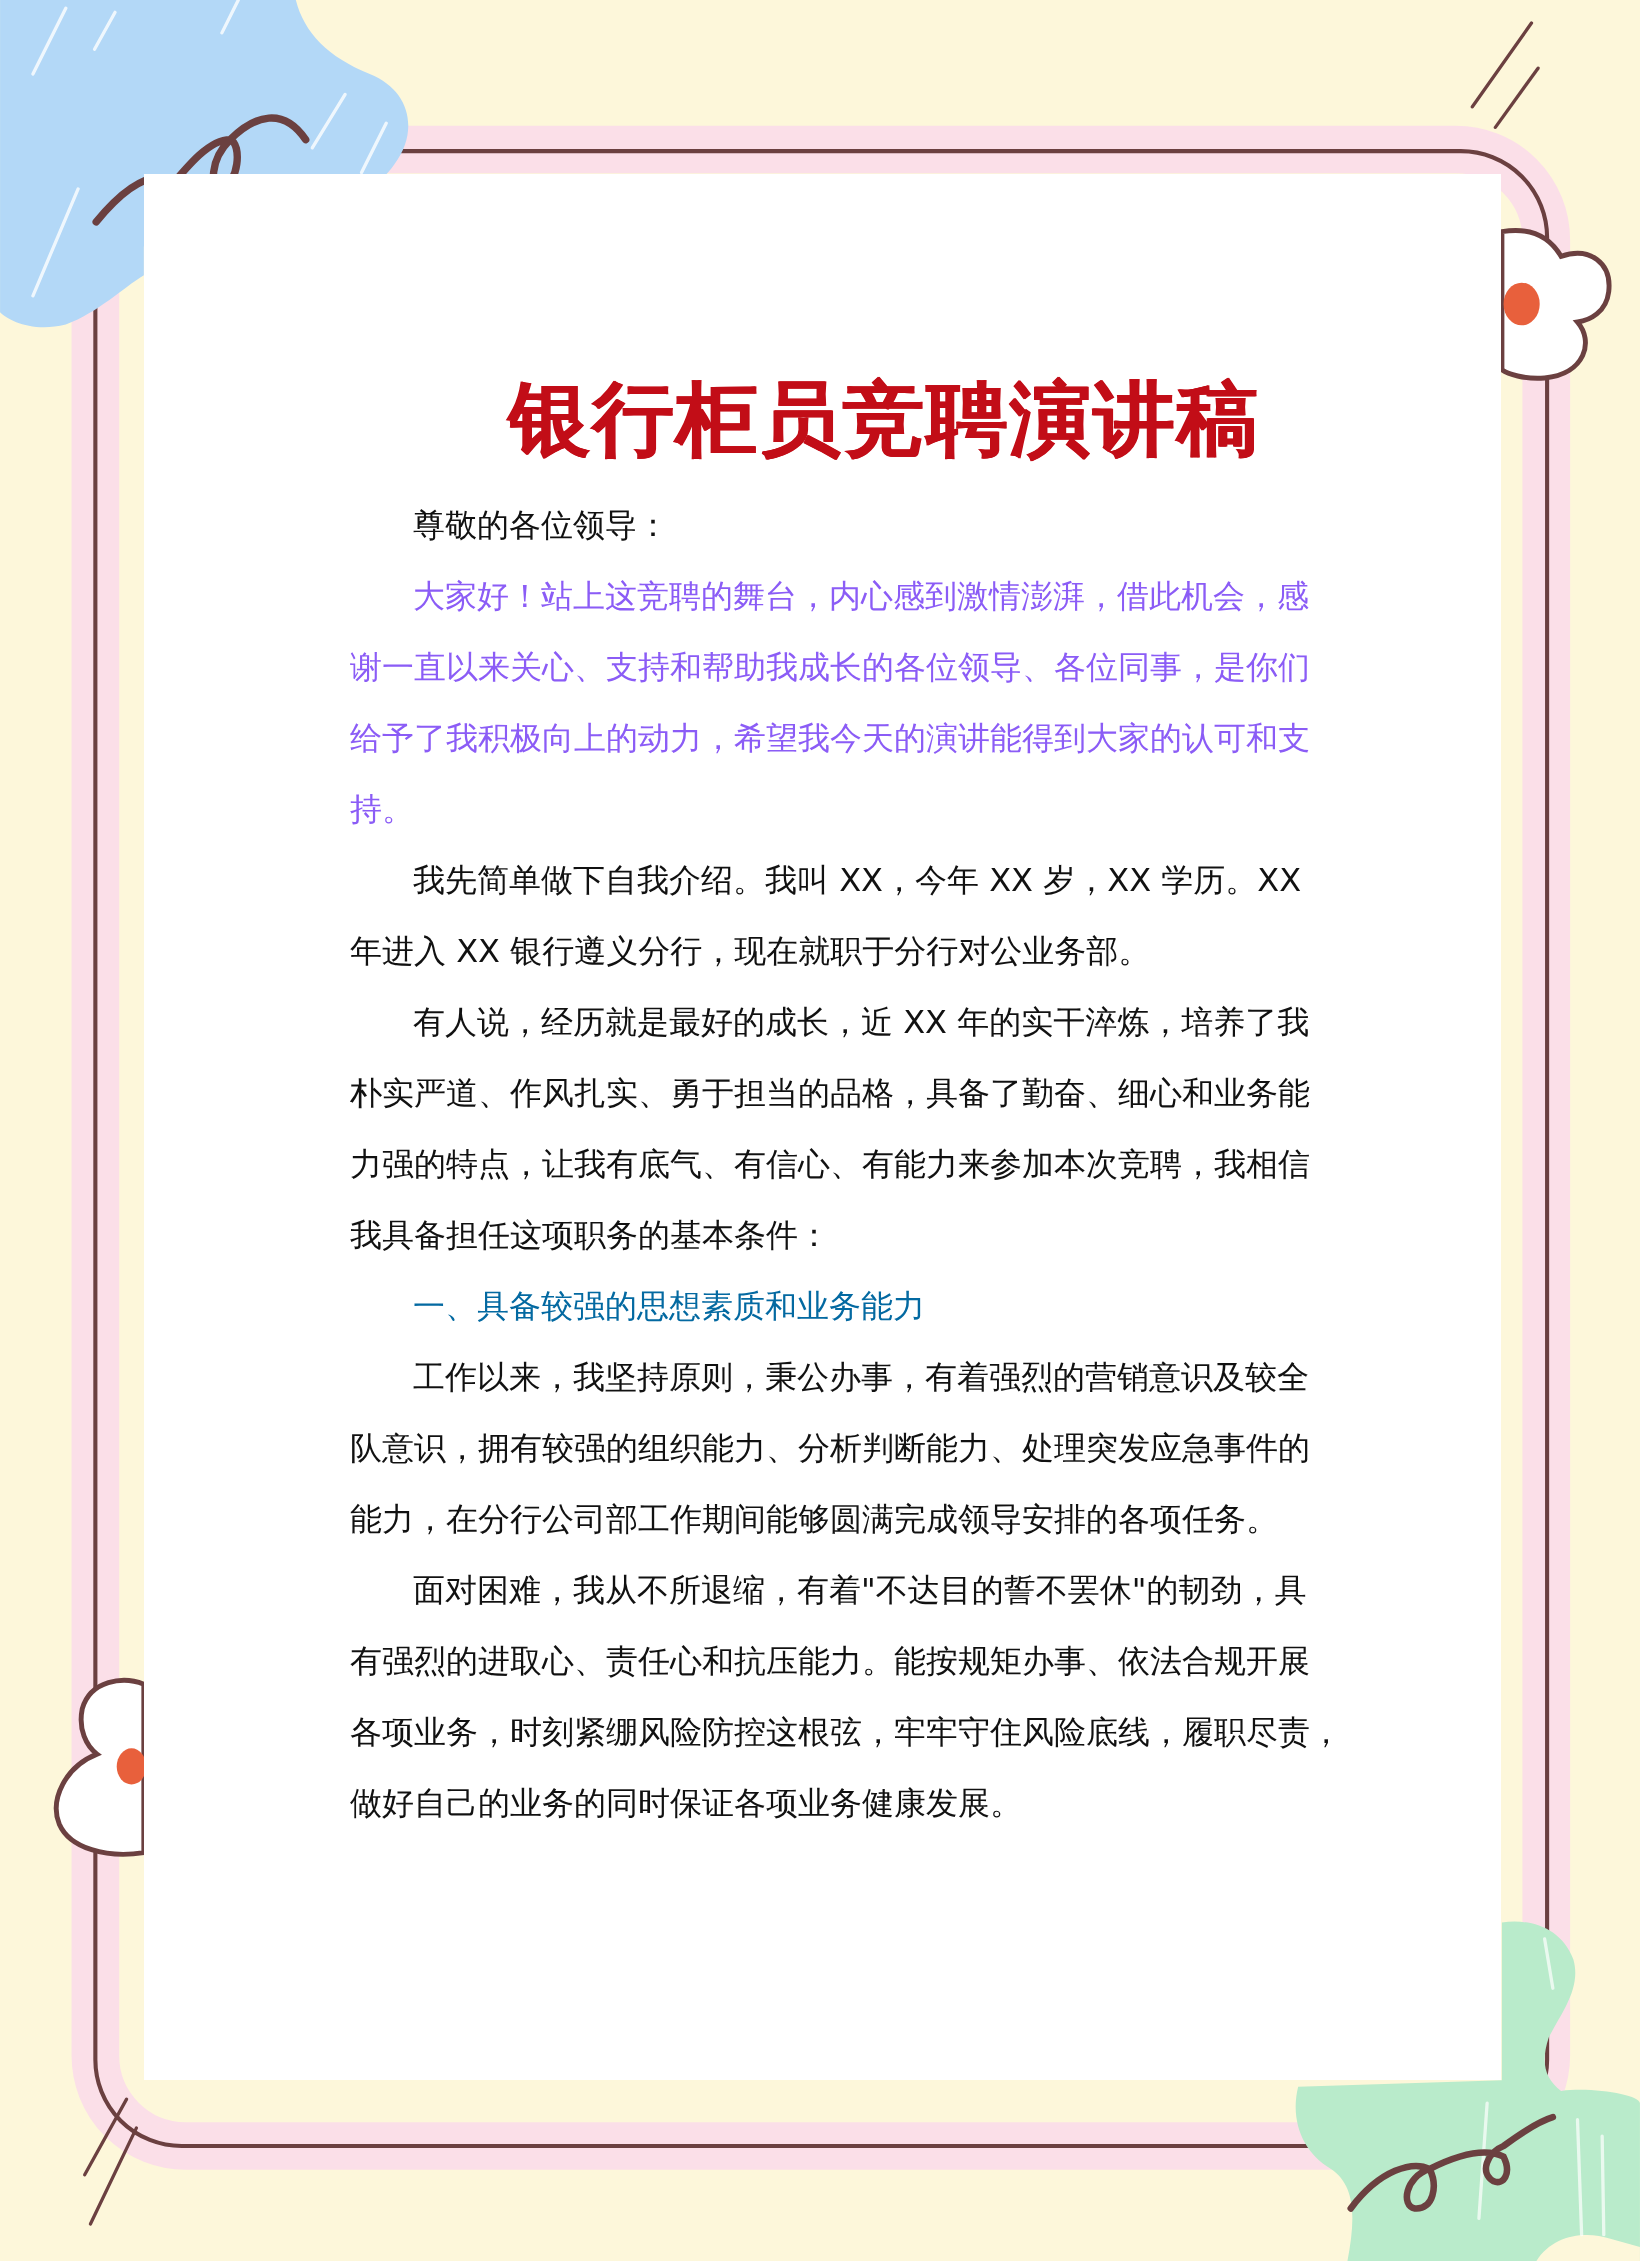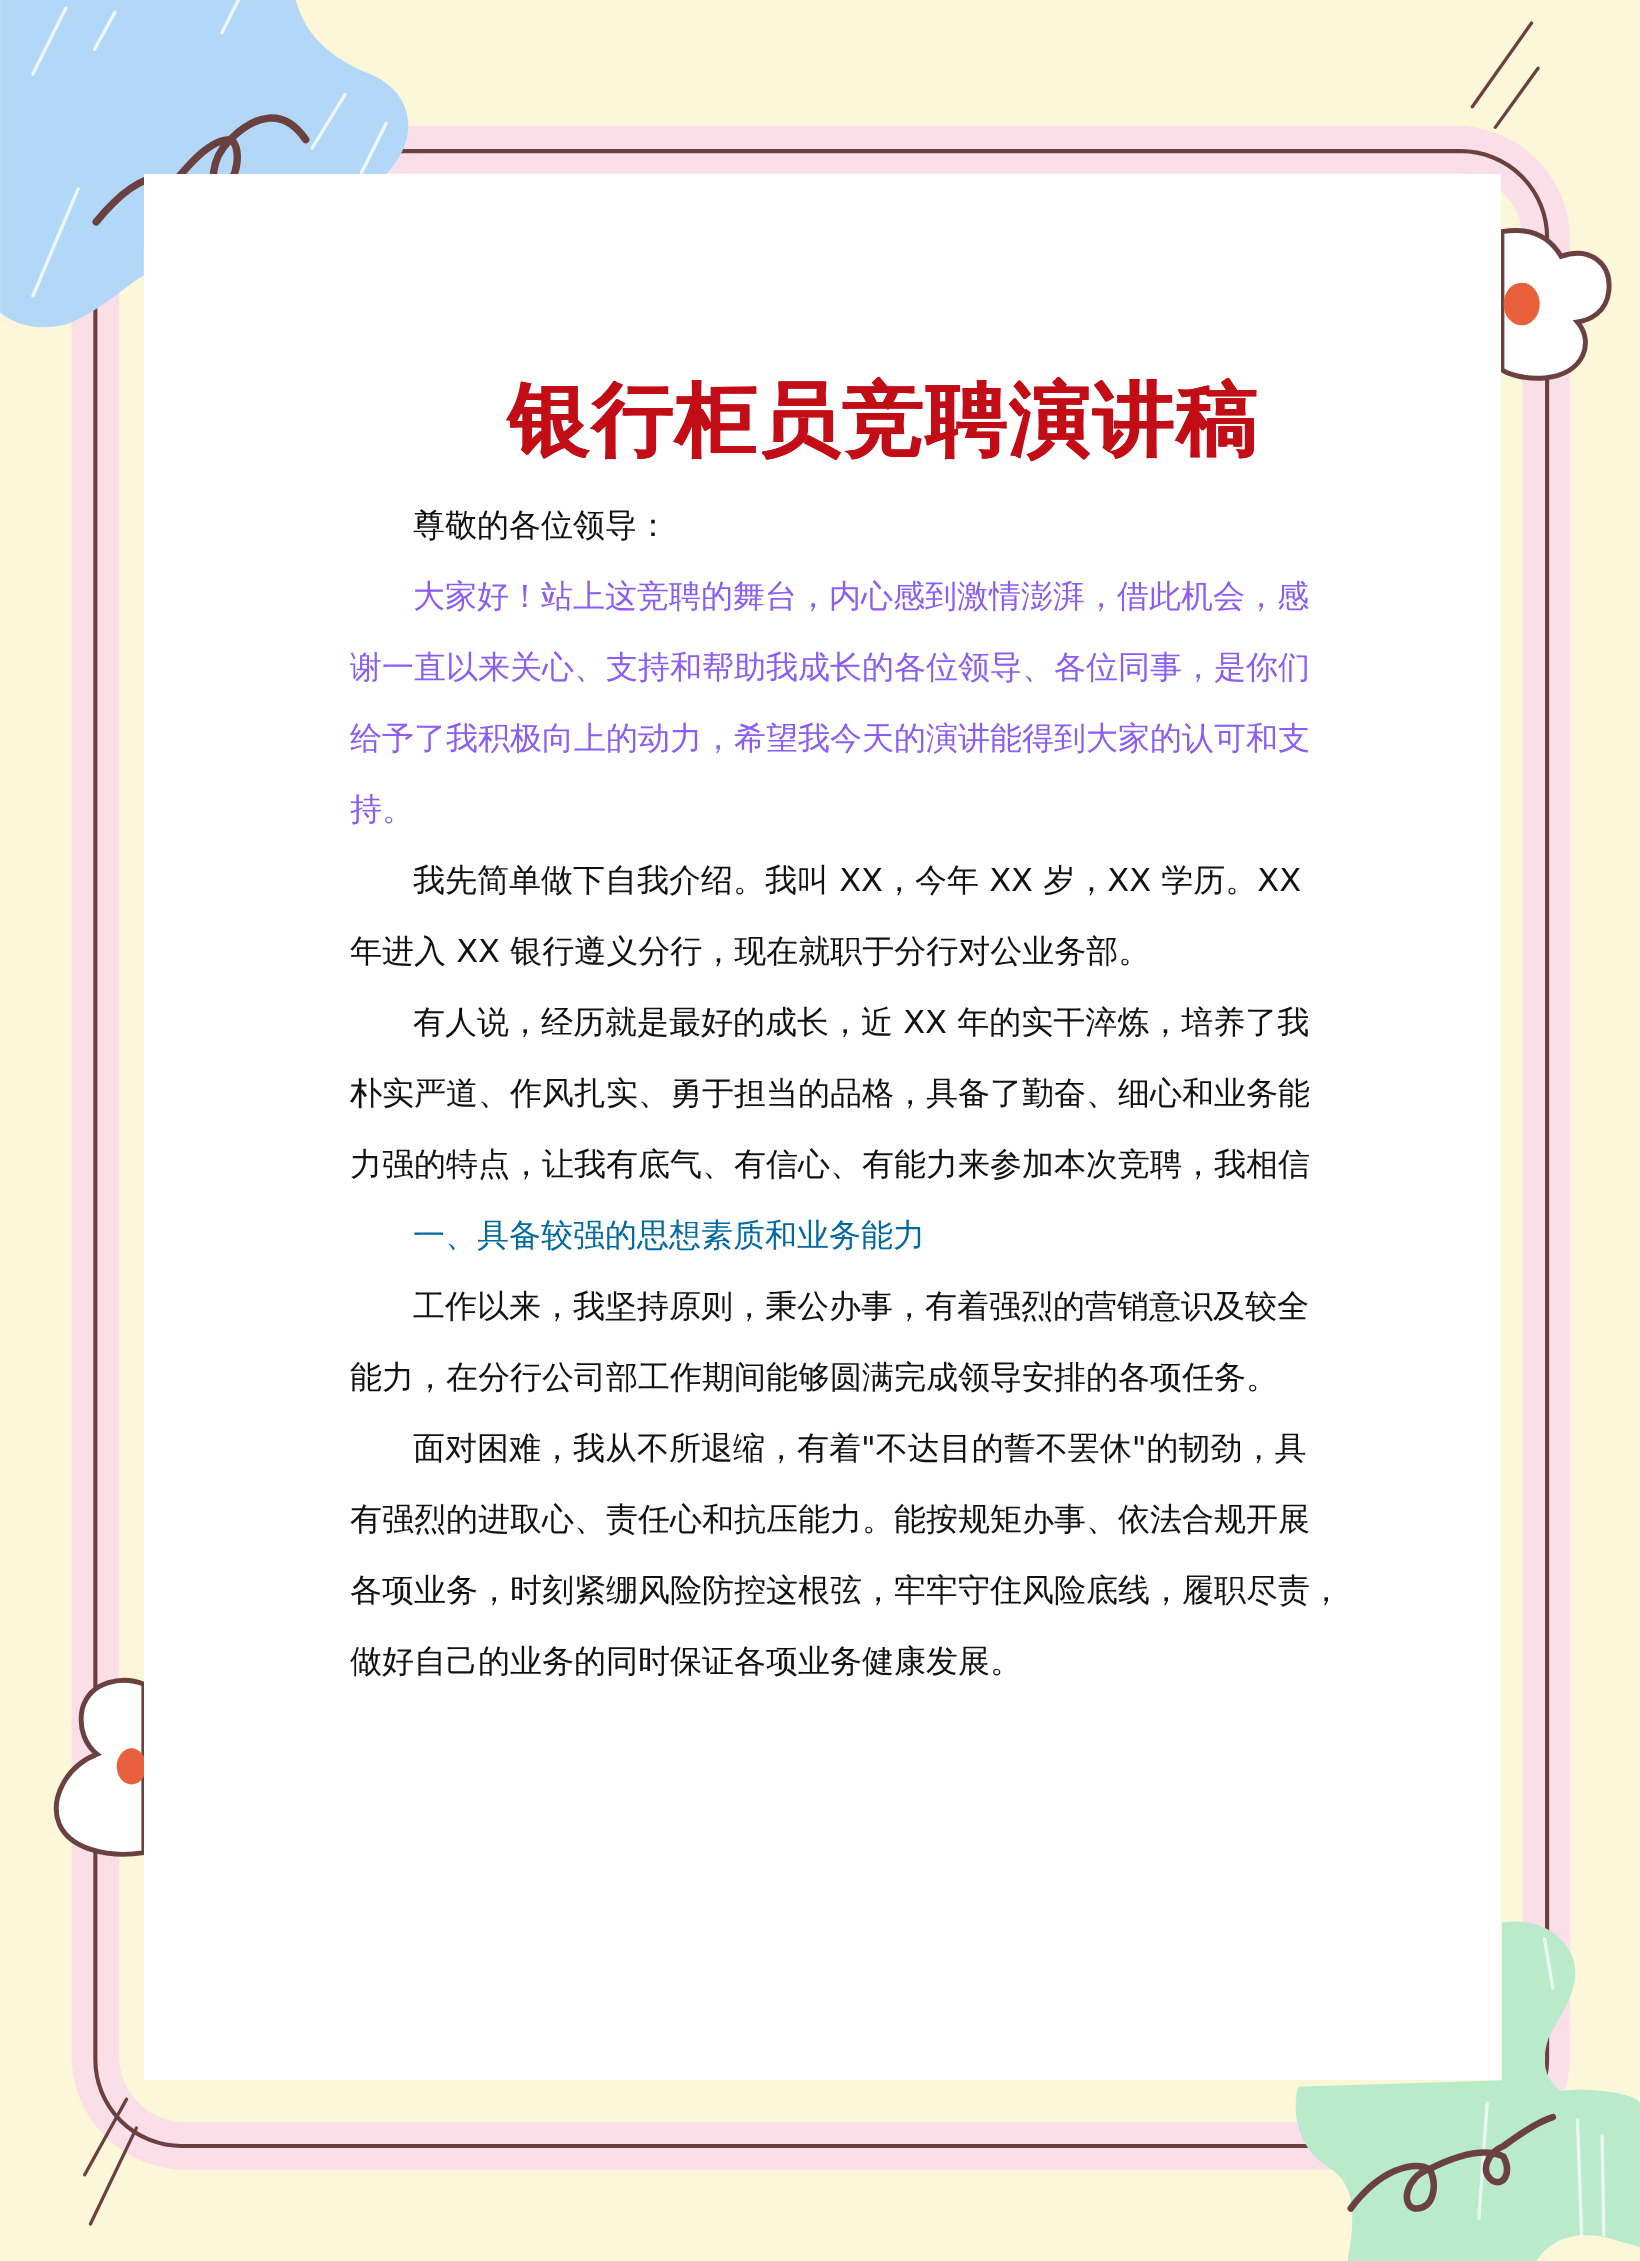--- a/index.html
+++ b/index.html
@@ -101,28 +101,30 @@
 
   <div>
     <span class="line indent">我先简单做下自我介绍。我叫 XX，今年 XX 岁，XX 学历。XX</span>
     <span class="line last">年进入 XX 银行遵义分行，现在就职于分行对公业务部。</span>
   </div>
 
   <div>
     <span class="line indent">有人说，经历就是最好的成长，近 XX 年的实干淬炼，培养了我</span>
     <span class="line">朴实严道、作风扎实、勇于担当的品格，具备了勤奋、细心和业务能</span>
     <span class="line">力强的特点，让我有底气、有信心、有能力来参加本次竞聘，我相信</span>
+    <span class="line last">我具备担任这项职务的基本条件：</span>
   </div>
 
   <div class="red">
     <span class="line last indent">一、具备较强的思想素质和业务能力</span>
   </div>
 
   <div>
     <span class="line indent">工作以来，我坚持原则，秉公办事，有着强烈的营销意识及较全</span>
+    <span class="line">队意识，拥有较强的组织能力、分析判断能力、处理突发应急事件的</span>
     <span class="line last">能力，在分行公司部工作期间能够圆满完成领导安排的各项任务。</span>
   </div>
 
   <div>
     <span class="line indent">面对困难，我从不所退缩，有着"不达目的誓不罢休"的韧劲，具</span>
     <span class="line">有强烈的进取心、责任心和抗压能力。能按规矩办事、依法合规开展</span>
     <span class="line">各项业务，时刻紧绷风险防控这根弦，牢牢守住风险底线，履职尽责，</span>
     <span class="line last">做好自己的业务的同时保证各项业务健康发展。</span>
   </div>
 </div>

